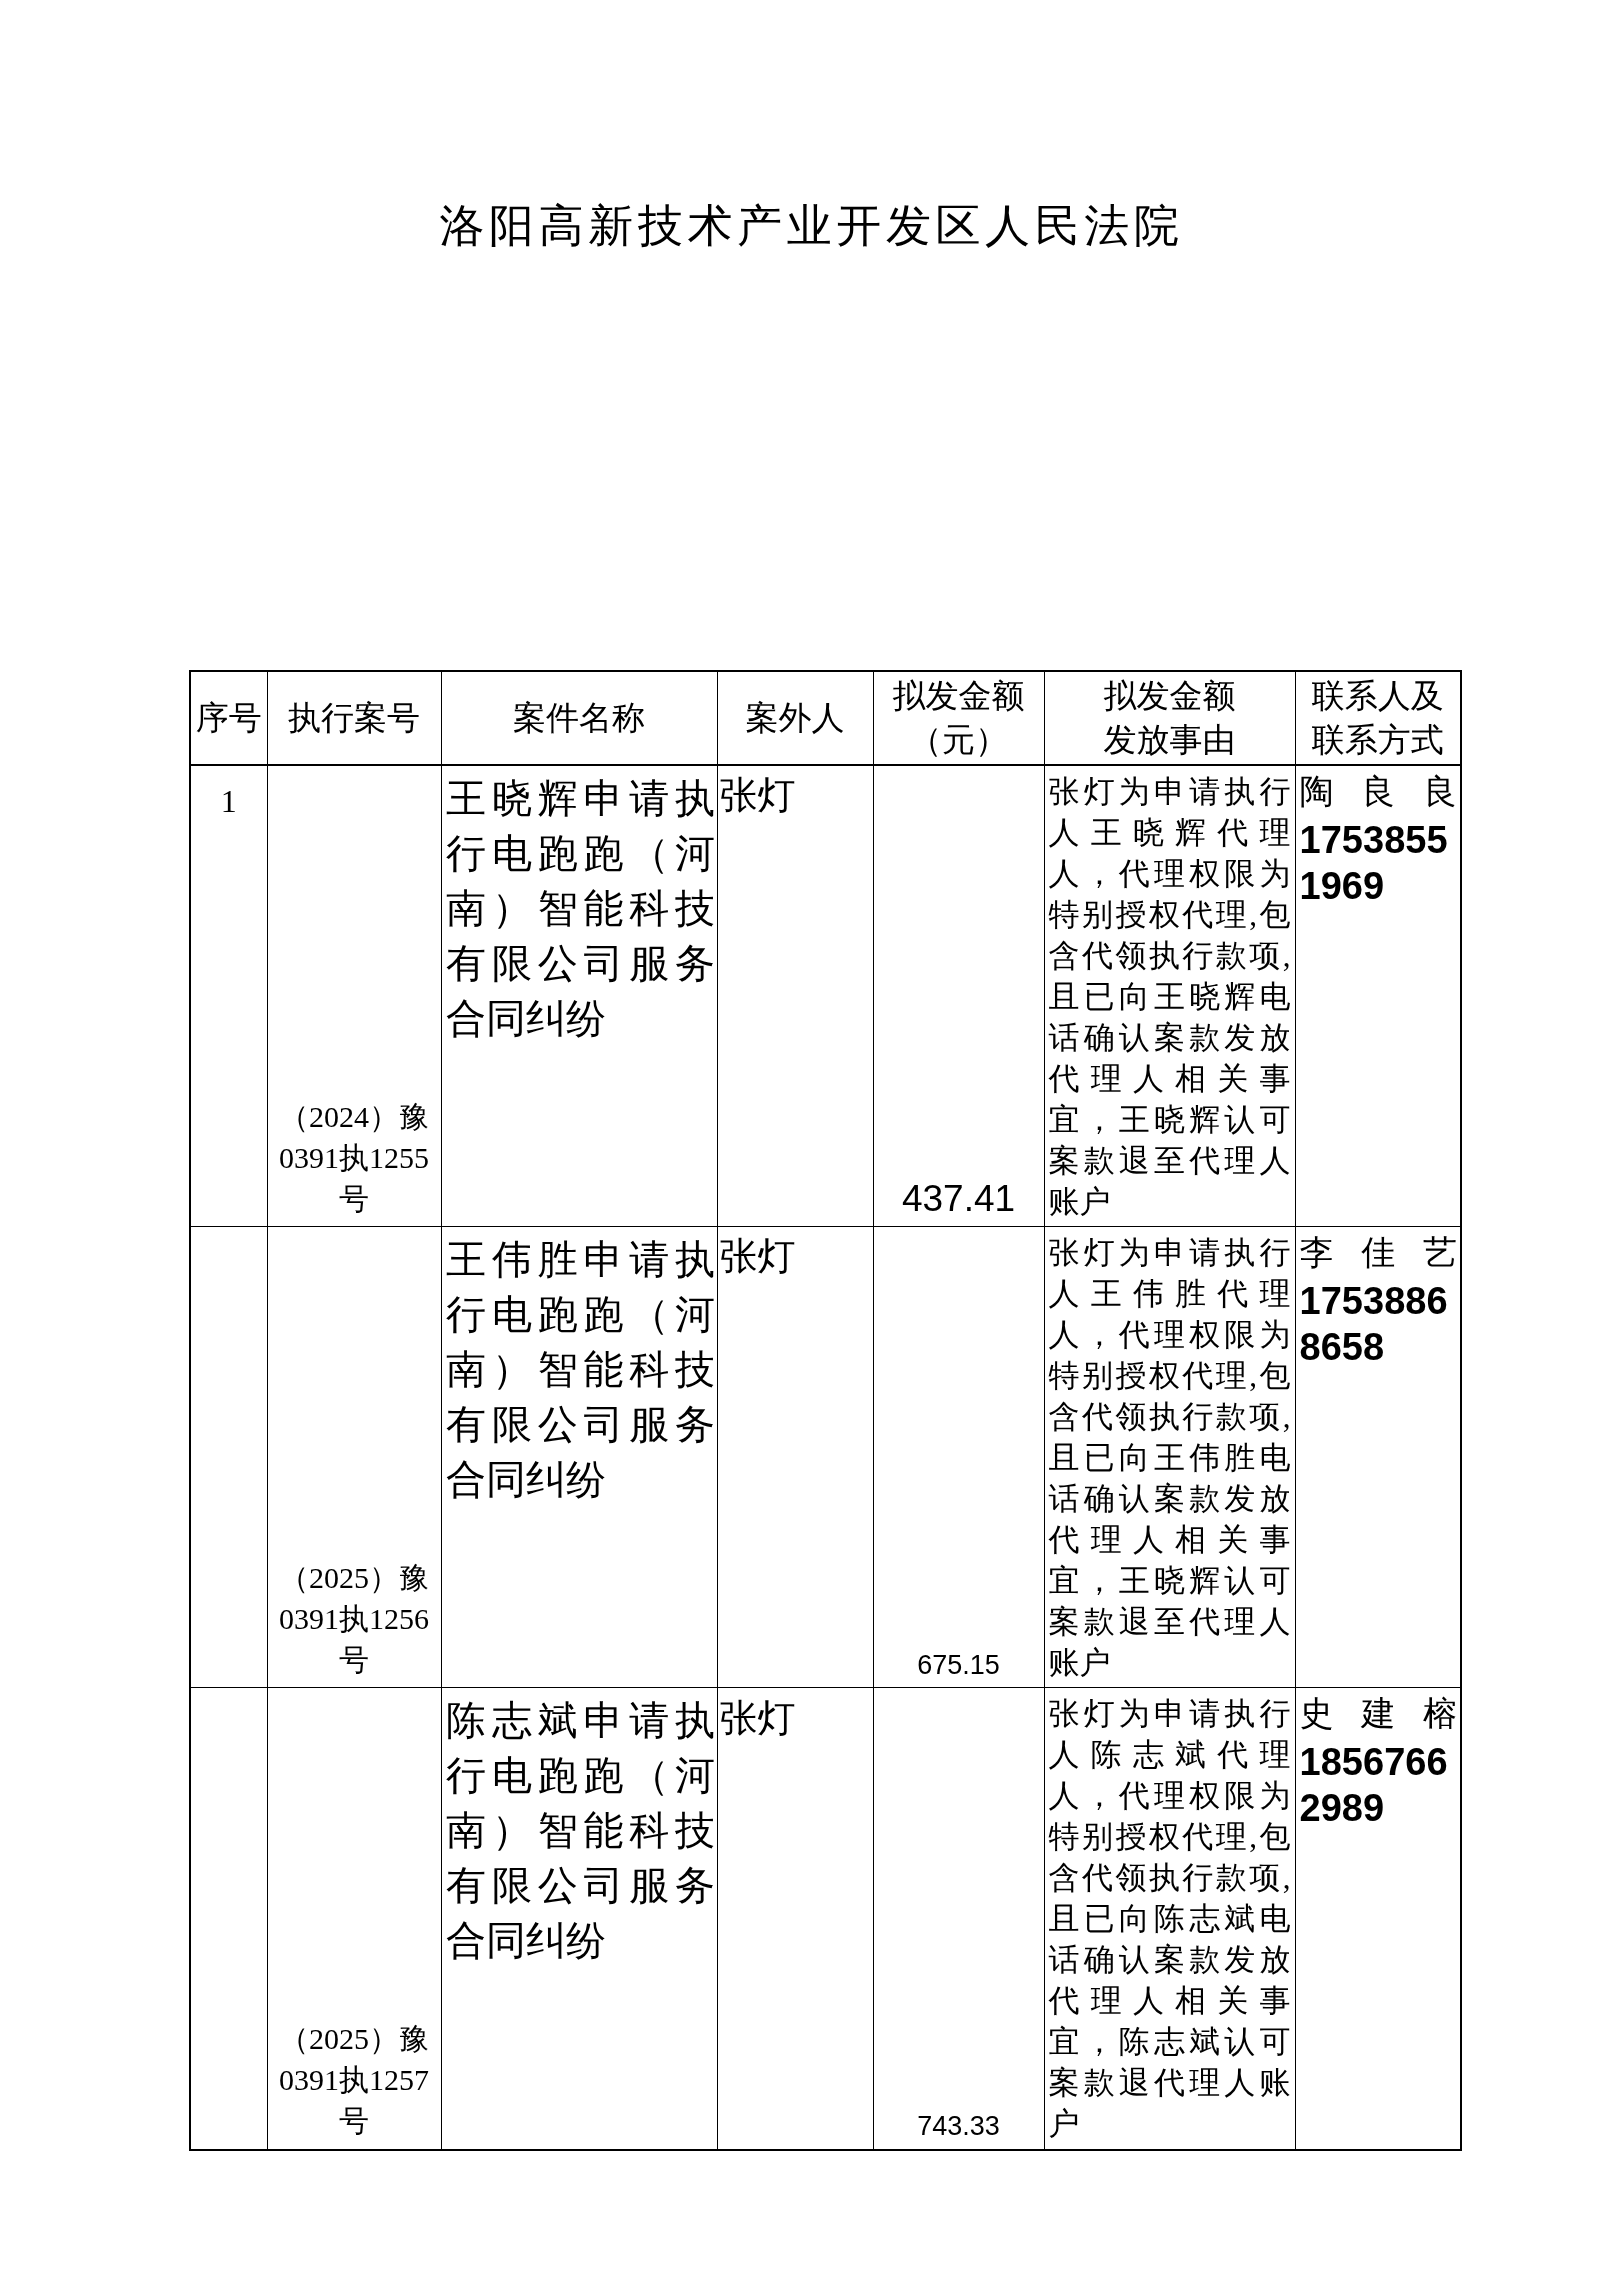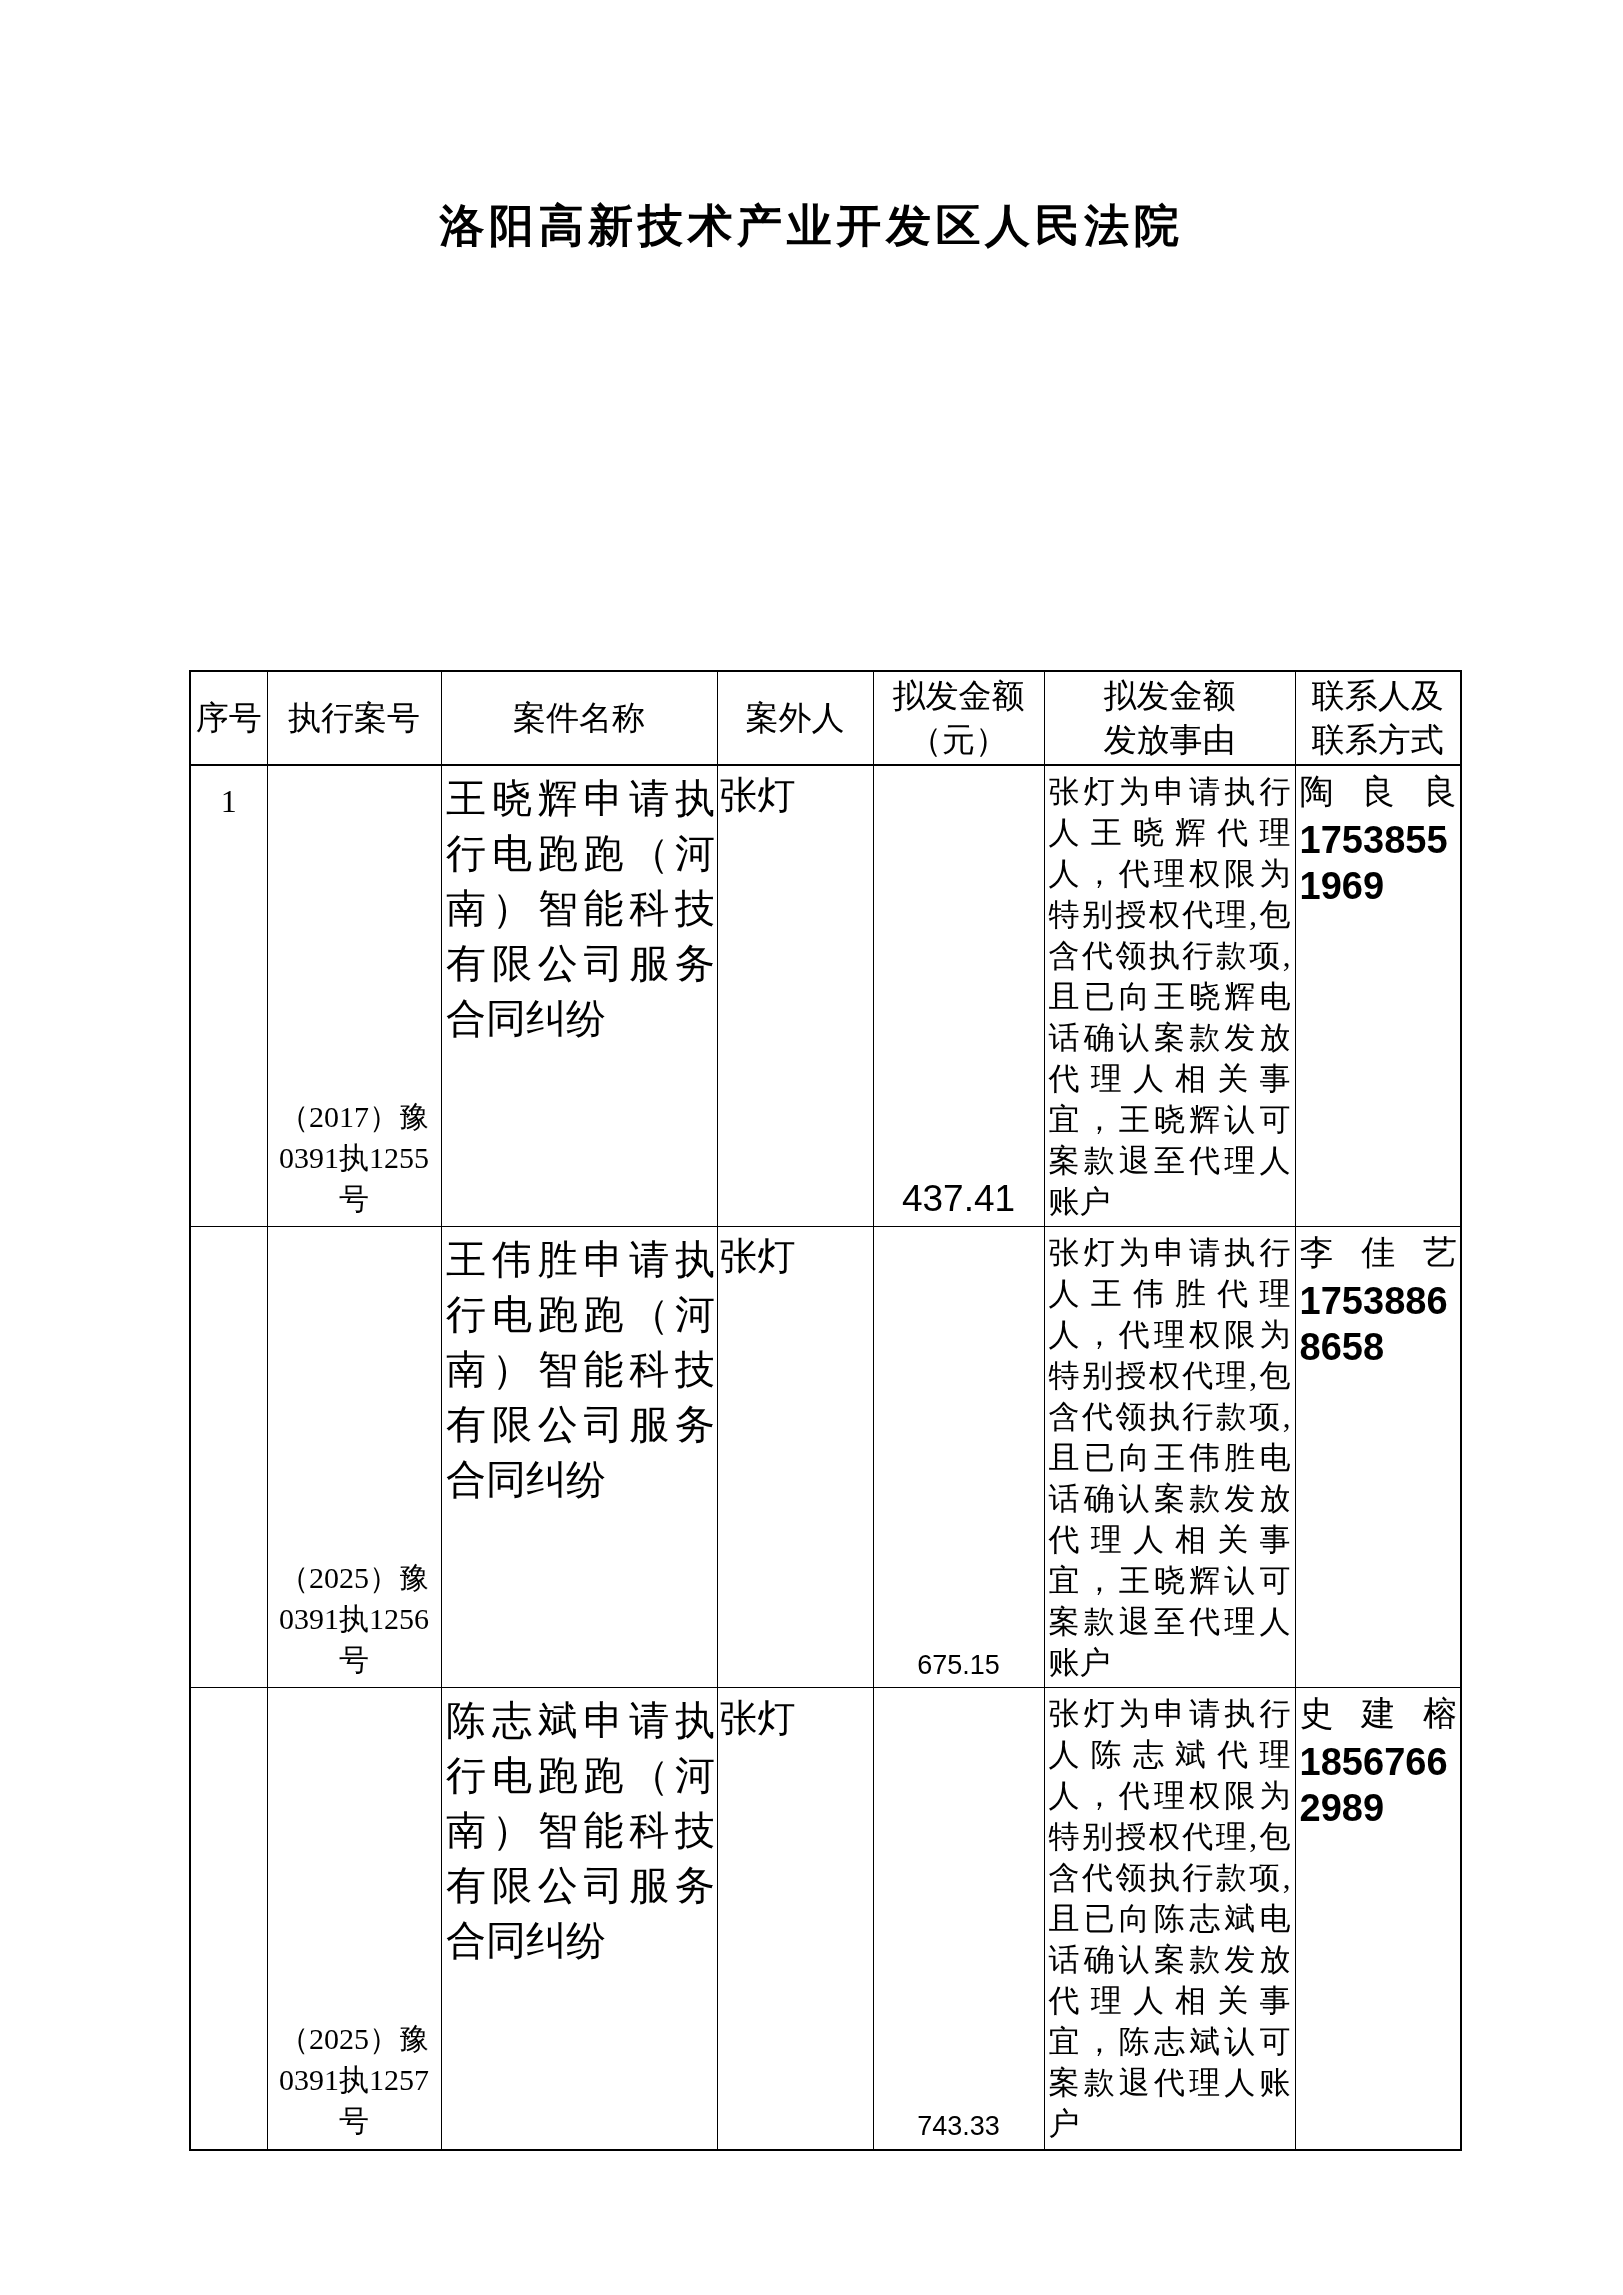--- a/index.html
+++ b/index.html
@@ -13,21 +13,21 @@
     overflow: hidden;
   }
 
   
   .doc-title {
     position: absolute;
     left: 0;
     width: 100%;
     text-align: center;
     font-family: "Liberation Sans", sans-serif;
-    font-weight: 700;
+    font-weight: 400;
     font-size: 45px;
     letter-spacing: 4.6px;
     line-height: 1.0;
     white-space: nowrap;
   }
   .doc-title.line1 { top: 203px; }
   .doc-title.line2 { top: 298px; }
 
   
   .intro {
@@ -166,21 +166,21 @@
 （元）</th>
         <th>拟发金额
 发放事由</th>
         <th>联系人及
 联系方式</th>
       </tr>
     </thead>
     <tbody>
       <tr class="r1">
         <td class="c-no">1</td>
-        <td class="c-caseno">（2017）豫0391执1255号</td>
+        <td class="c-caseno">（2024）豫0391执1255号</td>
         <td class="c-casename">王晓辉申请执行电跑跑（河南）智能科技有限公司服务合同纠纷</td>
         <td class="c-outsider">张灯</td>
         <td class="c-amount">
             <div class="amt">437.41</div>
           </td>
         <td class="c-reason">张灯为申请执行人王晓辉代理人，代理权限为特别授权代理,包含代领执行款项,且已向王晓辉电话确认案款发放代理人相关事宜，王晓辉认可案款退至代理人账户</td>
         <td class="c-contact">
           <div class="cname">陶良良</div>
           <div class="cphone">17538551969</div>
         </td>

